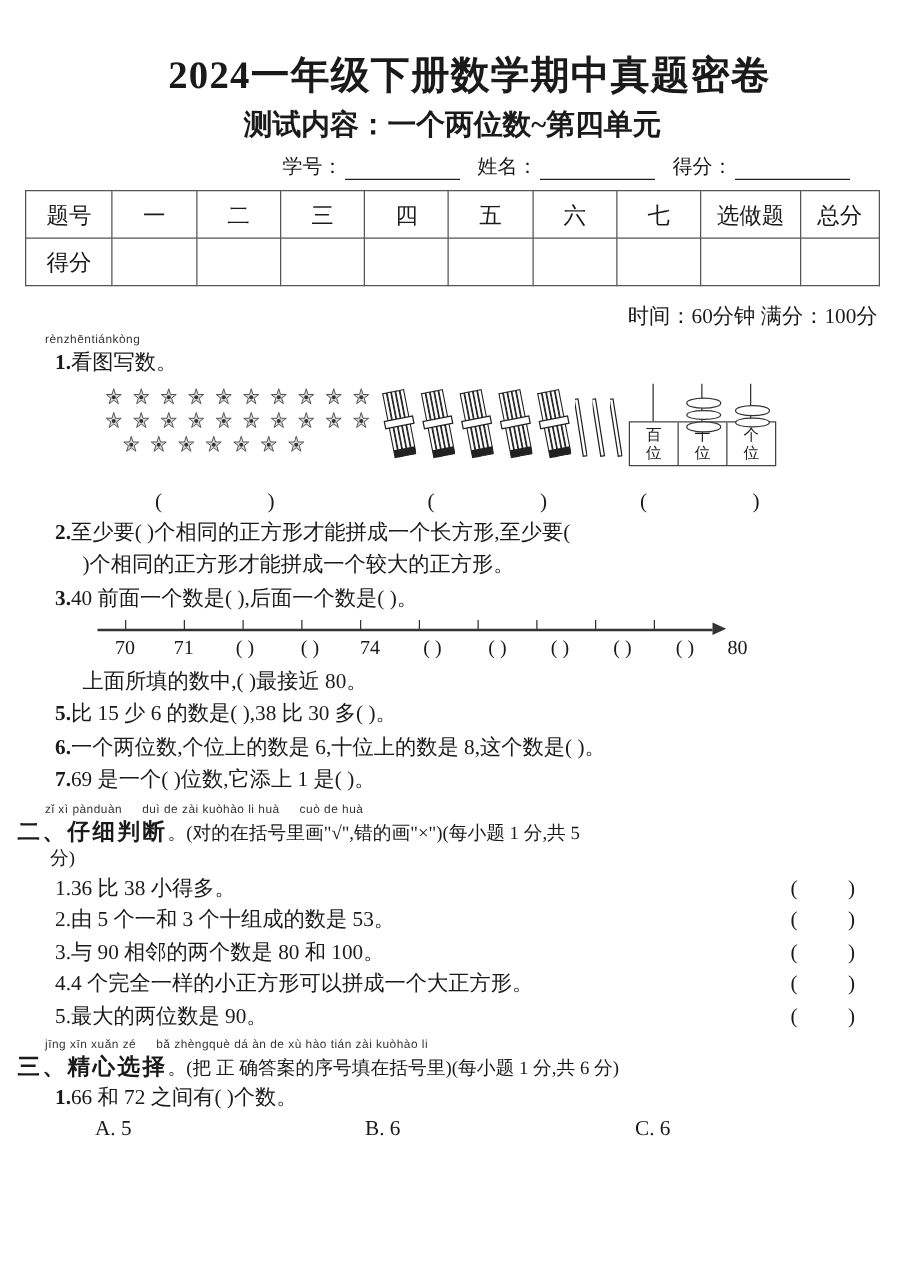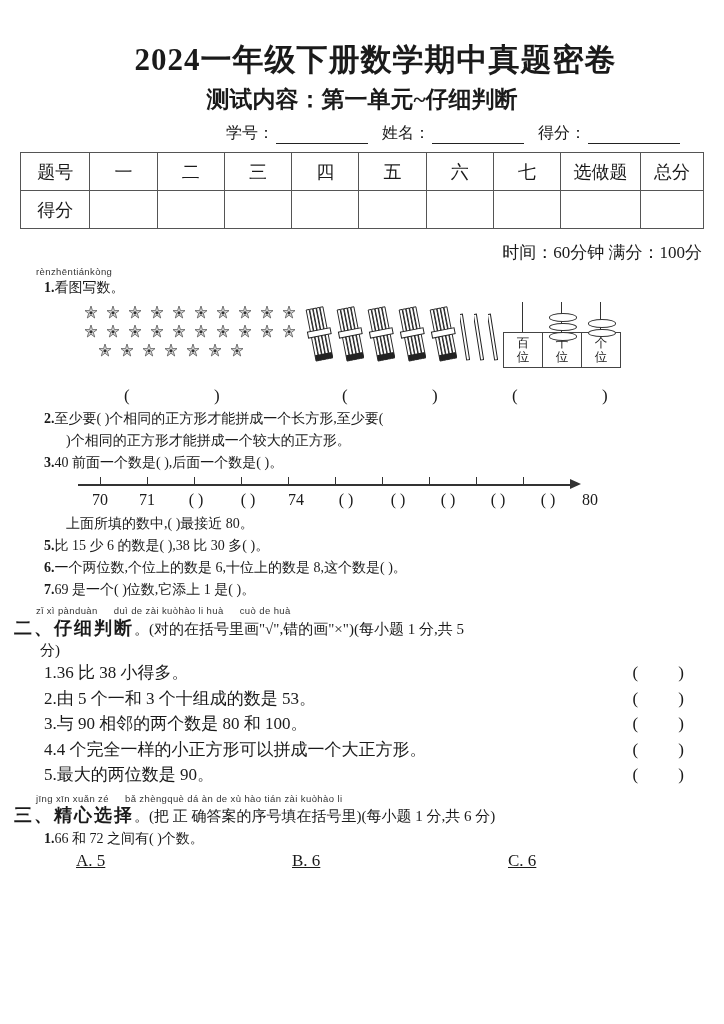--- a/index.html
+++ b/index.html
@@ -129,21 +129,21 @@
   }
   .sec-head .cont {
     display: block;
     margin-left: 26px;
     font-weight: normal;
     font-size: 15px;
   }
 
   
   .q {
-    font-size: 14px;
+    font-size: 17px;
     line-height: 1.55;
     margin-left: 44px;
     margin-right: 18px;
   }
   .q .qn { font-weight: bold; }
   .q .cont2 { display: block; margin-left: 22px; }
   .q-judge {
     display: flex;
     align-items: baseline;
     font-size: 17px;
@@ -266,31 +266,30 @@
     transform: translateX(-50%);
     white-space: nowrap;
   }
 
   
   .opts {
     display: flex;
     margin-left: 76px;
     font-size: 17px;
     margin-top: 2px;
-    text-decoration: underline;
   }
   .opts .opt { width: 218px; }
 </style>
 </head>
 <body>
 
 <div class="page">
 
   <div class="title">2024一年级下册数学期中真题密卷</div>
-  <div class="subtitle">测试内容：第一单元~仔细判断</div>
+  <div class="subtitle">测试内容：一个两位数~第四单元</div>
 
   <div class="info-line">
     <div class="info-item">
       <span class="info-label">学号：</span>
       <span class="info-blank"></span>
     </div>
     <div class="info-item">
       <span class="info-label">姓名：</span>
       <span class="info-blank"></span>
     </div>

